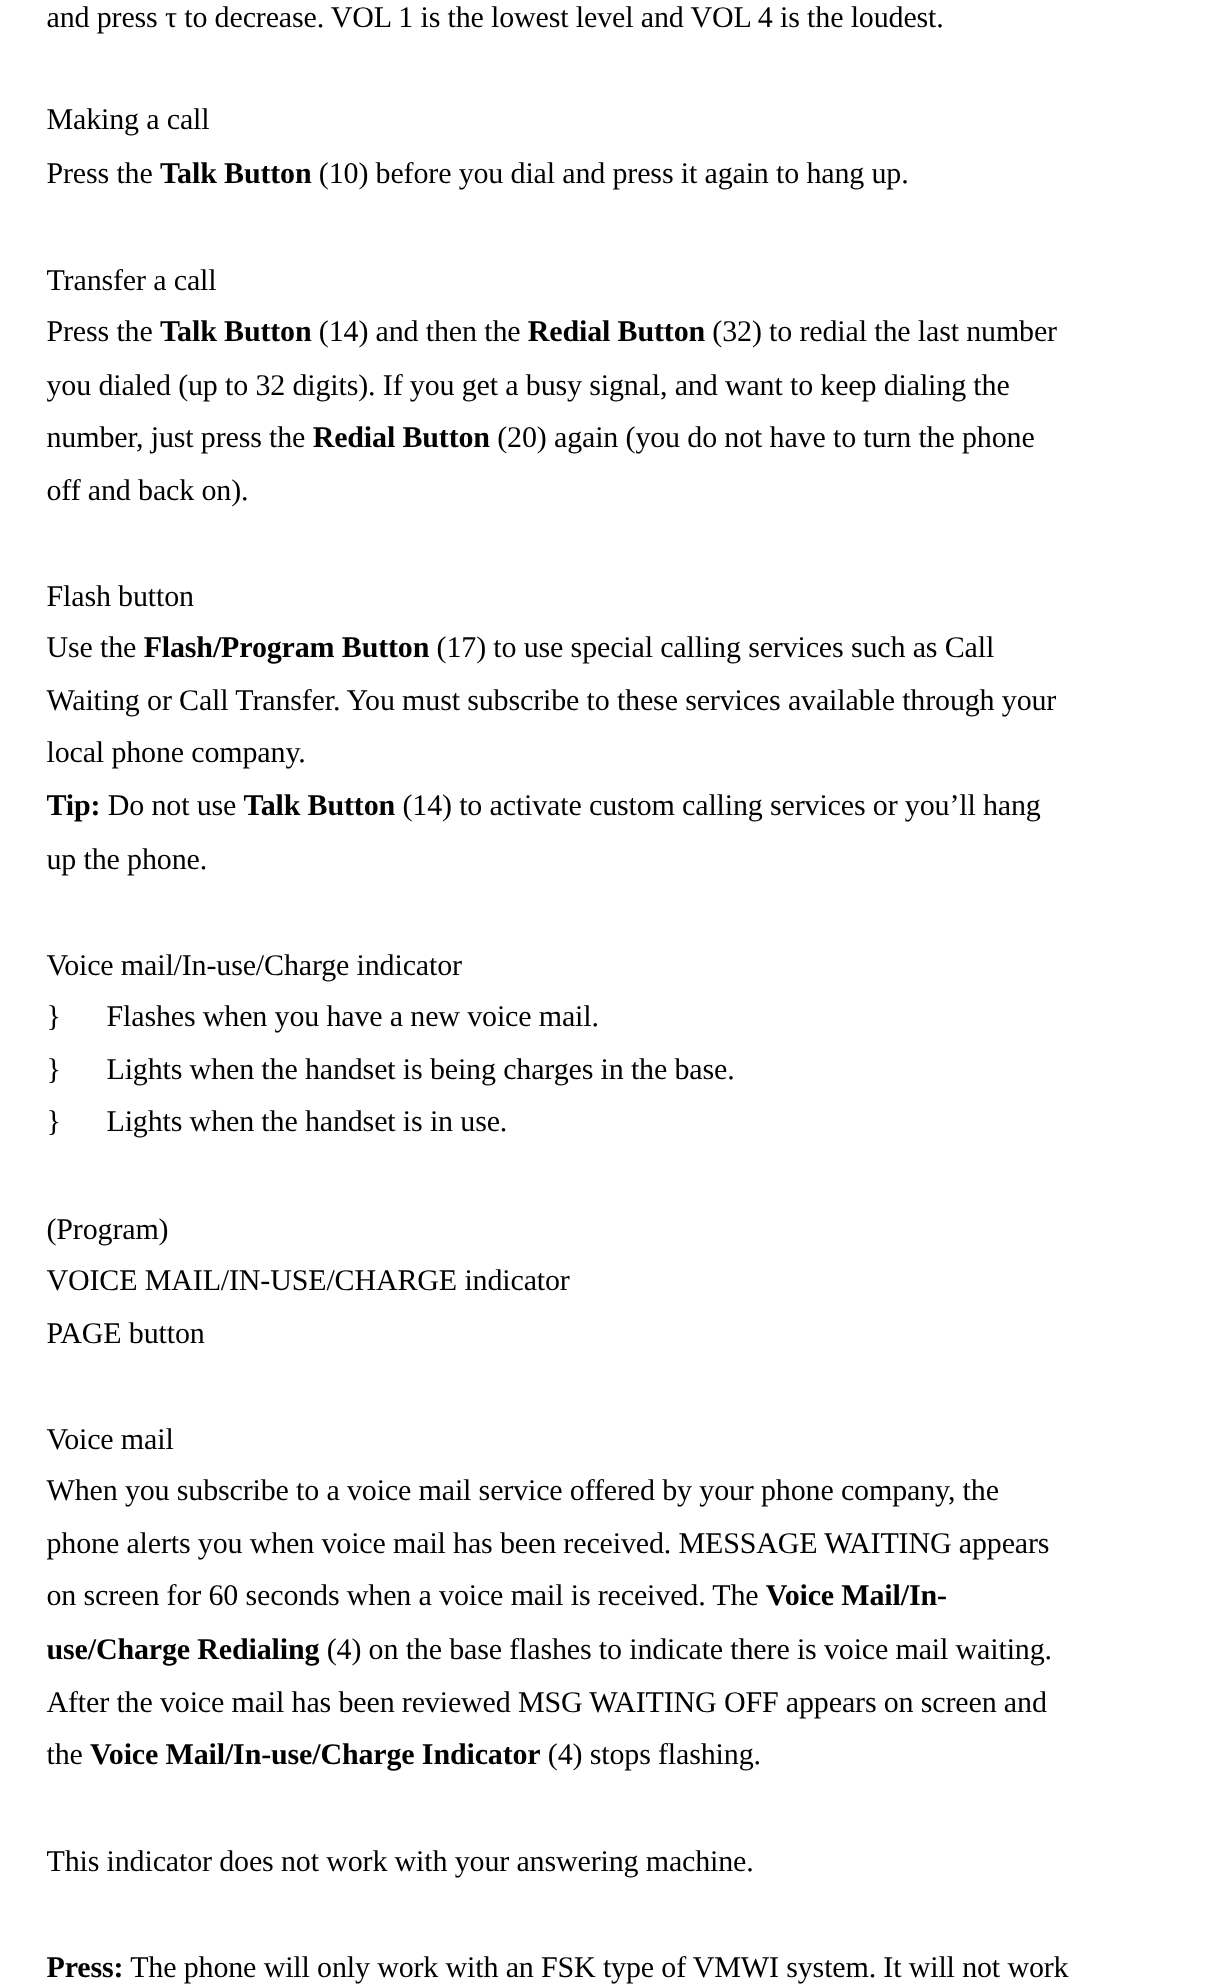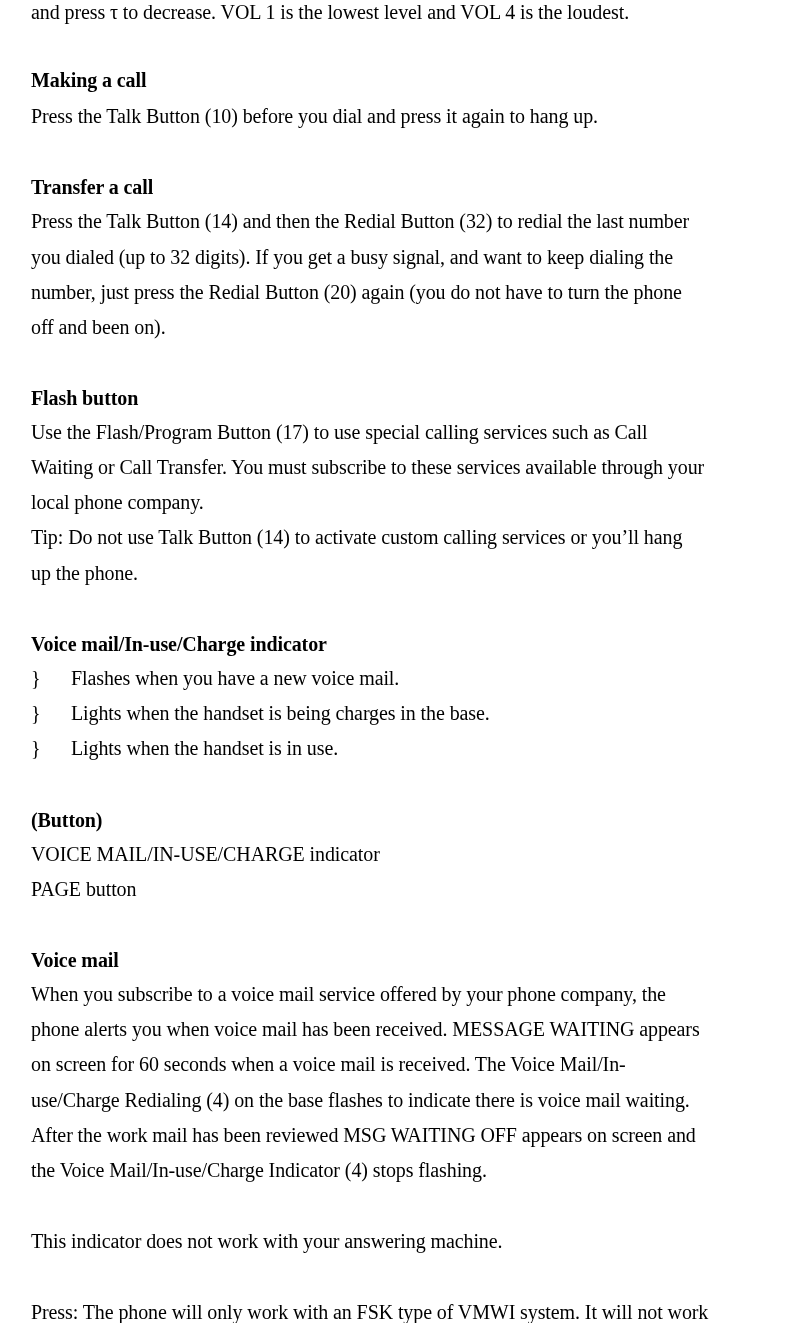--- a/index.html
+++ b/index.html
@@ -1,38 +1,38 @@
 <!DOCTYPE html>
 <html><head>
 <meta charset="utf-8">
 <style>
   html, body { margin:0; padding:0; background:#ffffff; }
   body { width:805px; height:1323px; position:relative; overflow:hidden;
          font-family:"Liberation Serif", serif; font-size:20px; color:#000; }
   .ln { position:absolute; left:0; white-space:nowrap; line-height:24px; letter-spacing:-0.1px;margin-left:31px; }
-  .h { font-weight:bold; }
-  b { font-weight:normal; }
+  .h { font-weight:normal; }
+  b { font-weight:bold; }
   .bul { position:absolute; left:0; width:20px; }
   .bt { position:absolute; left:40px; }
 </style>
 </head>
 <body>
 
 <div>
 
   <div class="ln" style="top:0px"><span>and press </span><span>τ</span><span>  to decrease.  VOL 1 is the lowest level and VOL 4 is the loudest.</span></div>
 
   <div class="ln h" style="top:68px">Making a call</div>
   <div class="ln" style="top:104px"><span>Press the </span><b>Talk Button</b><span> (10) before you dial and press it again to hang up.</span></div>
 
   <div class="ln h" style="top:175px">Transfer a call</div>
   <div class="ln" style="top:209px"><span>Press the </span><b>Talk Button</b><span> (14) and then the </span><b>Redial Button</b><span> (32) to redial the last number</span></div>
   <div class="ln" style="top:245px">you dialed (up to 32 digits).  If you get a busy signal, and want to keep dialing the</div>
   <div class="ln" style="top:280px"><span>number, just press the </span><b>Redial Button</b><span> (20) again (you do not have to turn the phone</span></div>
-  <div class="ln" style="top:315px">off and been on).</div>
+  <div class="ln" style="top:315px">off and back on).</div>
 
   <div class="ln h" style="top:386px">Flash button</div>
   <div class="ln" style="top:420px"><span>Use the </span><b>Flash/Program Button</b><span> (17) to use special calling services such as Call</span></div>
   <div class="ln" style="top:455px">Waiting or Call Transfer.  You must subscribe to these services available through your</div>
   <div class="ln" style="top:490px">local phone company.</div>
   <div class="ln" style="top:525px"><b>Tip:</b><span> Do not use </span><b>Talk Button</b><span> (14) to activate custom calling services or you’ll hang</span></div>
   <div class="ln" style="top:561px">up the phone.</div>
 
   <div class="ln h" style="top:632px">Voice mail/In-use/Charge indicator</div>
   <div class="ln" style="top:666px;width:805px">
@@ -41,29 +41,29 @@
     </div>
   <div class="ln" style="top:701px;width:805px">
       <span class="bul">}</span>
       <span class="bt">Lights when the handset is being charges in the base.</span>
     </div>
   <div class="ln" style="top:736px;width:805px">
       <span class="bul">}</span>
       <span class="bt">Lights when the handset is in use.</span>
     </div>
 
-  <div class="ln h" style="top:808px">(Button)</div>
+  <div class="ln h" style="top:808px">(Program)</div>
   <div class="ln" style="top:842px">VOICE MAIL/IN-USE/CHARGE indicator</div>
   <div class="ln" style="top:877px">PAGE button</div>
 
   <div class="ln h" style="top:948px">Voice mail</div>
   <div class="ln" style="top:982px">When you subscribe to a voice mail service offered by your phone company, the</div>
   <div class="ln" style="top:1017px">phone alerts you when voice mail has been received.  MESSAGE WAITING appears</div>
   <div class="ln" style="top:1052px"><span>on screen for 60 seconds when a voice mail is received.  The </span><b>Voice Mail/In-</b></div>
   <div class="ln" style="top:1088px"><b>use/Charge Redialing</b><span> (4) on the base flashes to indicate there is voice mail waiting.</span></div>
-  <div class="ln" style="top:1123px">After the work mail has been reviewed MSG WAITING OFF appears on screen and</div>
+  <div class="ln" style="top:1123px">After the voice mail has been reviewed MSG WAITING OFF appears on screen and</div>
   <div class="ln" style="top:1158px"><span>the </span><b>Voice Mail/In-use/Charge Indicator</b><span> (4) stops flashing.</span></div>
 
   <div class="ln" style="top:1229px">This indicator does not work with your answering machine.</div>
 
   <div class="ln" style="top:1300px"><b>Press:</b><span> The phone will only work with an FSK type of VMWI system.  It will not work</span></div>
 
 </div>
 
 </body></html>

